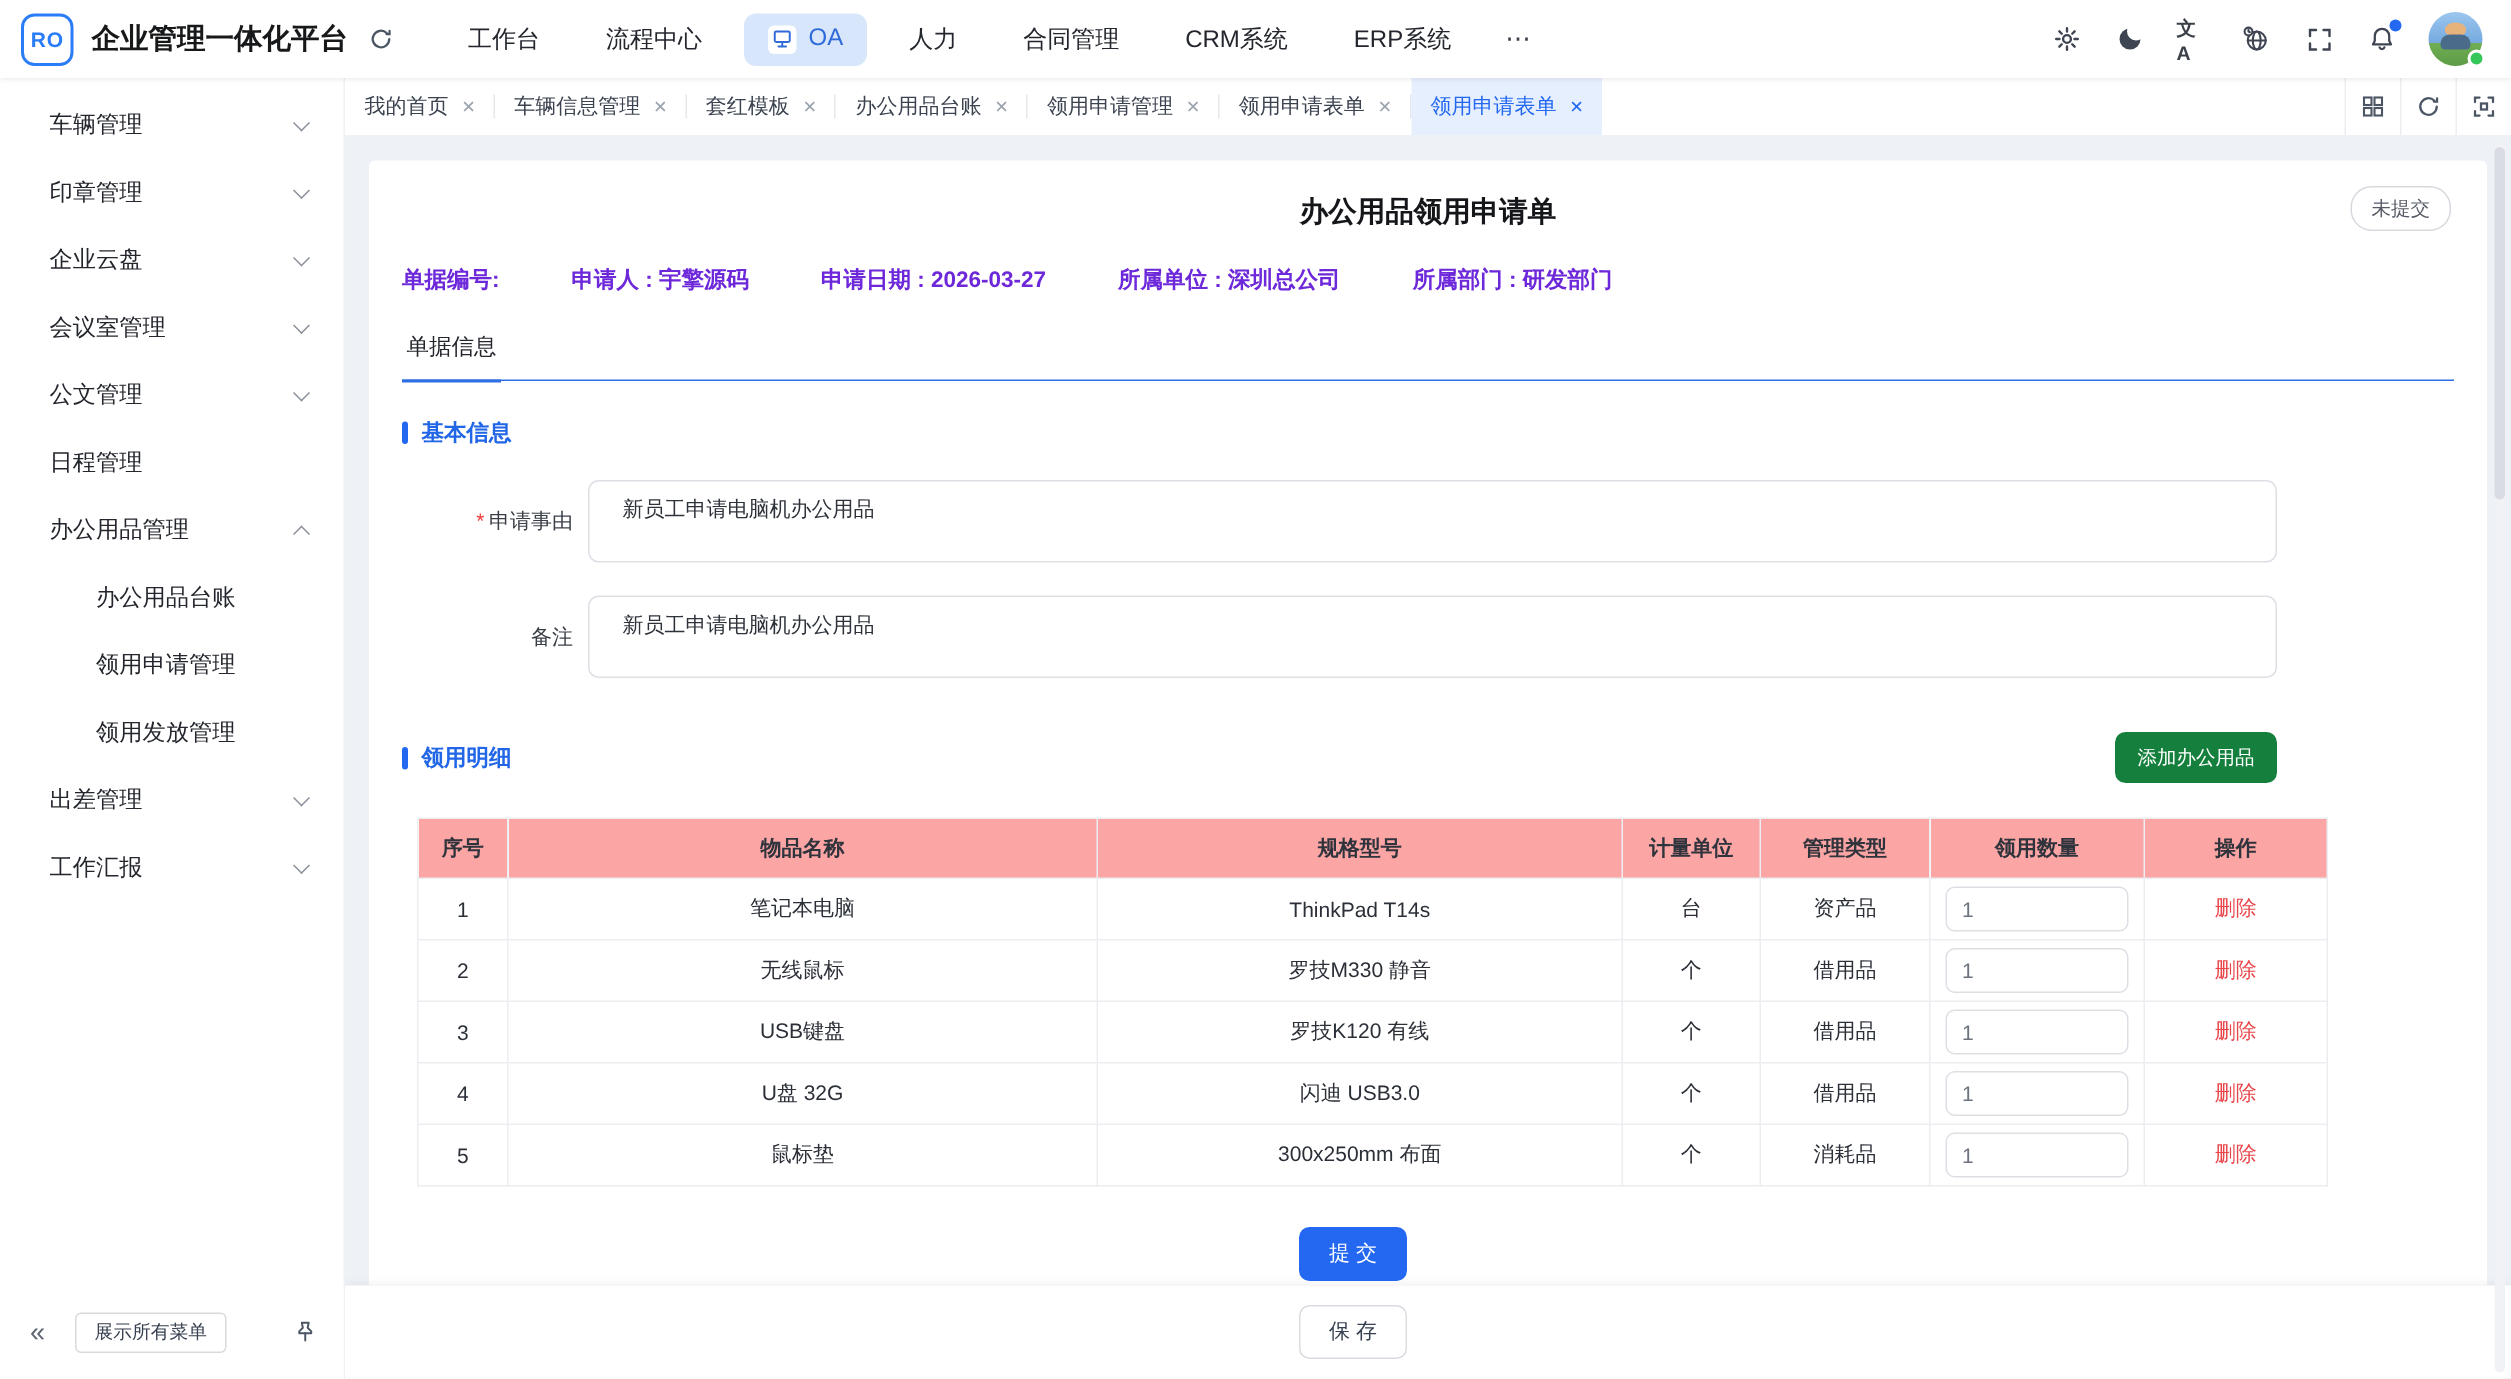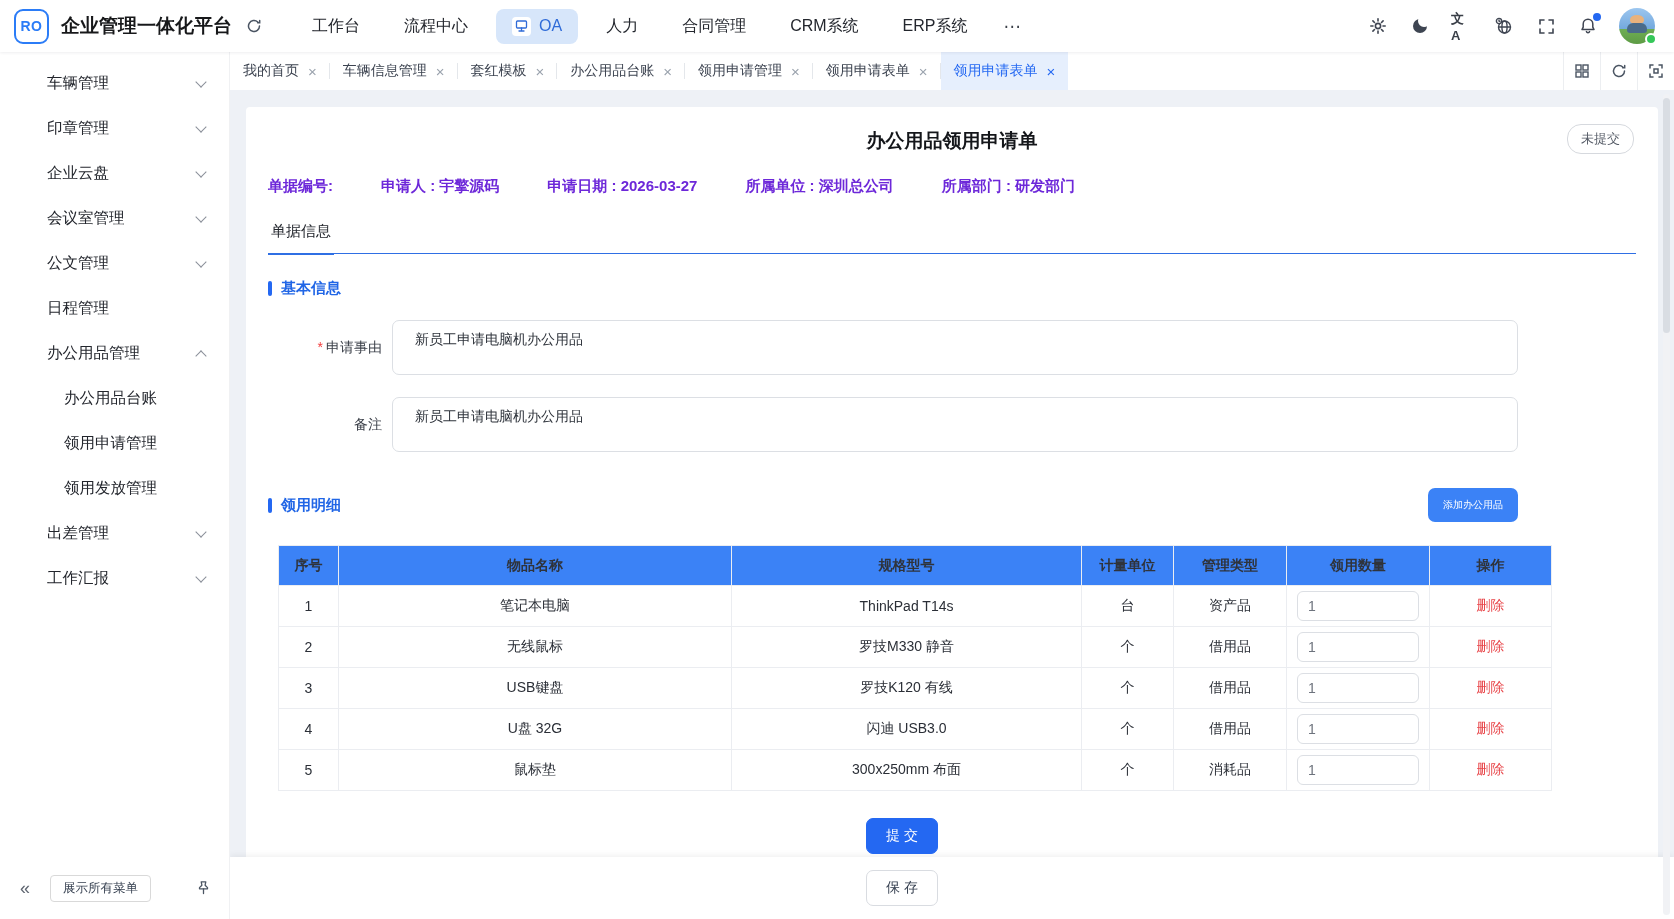--- a/index.html
+++ b/index.html
@@ -29,21 +29,21 @@
   .trans { font-size:13px; font-weight:700; color:#3a3f48; }
   .bell-dot { position:absolute; top:-2px; right:-2px; width:8px; height:8px; background:#2468f2; border-radius:50%; }
   .avatar { width:36px; height:36px; border-radius:50%; position:relative; cursor:pointer; background:linear-gradient(180deg,#9cc6ef 0%,#74a9de 58%,#6fae54 58%,#5d9b45 100%); flex:0 0 auto; }
   .avatar::before { content:""; position:absolute; left:11px; top:7px; width:14px; height:9px; background:#e8b27d; border-radius:50% 50% 40% 40%; }
   .avatar::after { content:""; position:absolute; left:8px; top:15px; width:20px; height:10px; background:#4a6b8a; border-radius:6px 6px 3px 3px; }
   .status-dot { position:absolute; right:-2px; bottom:-1px; width:12px; height:12px; background:#35c759; border:2px solid #fff; border-radius:50%; z-index:2; }
 
   
   .sidebar { position:absolute; top:52px; left:0; bottom:0; width:230px; background:#fff; z-index:30; border-right:1px solid #f0f1f3; }
   .side-list { padding-top:9px; }
-  .side-item { height:45px; display:flex; align-items:center; padding:0 20px 0 47px; font-size:15.5px; color:#23262d; position:relative; cursor:pointer; }
+  .side-item { height:45px; display:flex; align-items:center; padding:0 20px 0 33px; font-size:15.5px; color:#23262d; position:relative; cursor:pointer; }
   .side-item.sub { padding-left:64px; }
   .chev { display:none; width:8px; height:8px; border-right:1.6px solid #8a8f99; border-bottom:1.6px solid #8a8f99; transform:rotate(45deg); position:absolute; right:24px; top:17px; }
   .chev.show { display:block; }
   .chev.up { transform:rotate(-135deg); top:21px; }
   .side-footer { position:absolute; bottom:0; left:0; width:100%; height:62px; display:flex; align-items:center; padding:0 18px; background:#fff; }
   .collapse-btn { color:#5f6671; font-size:18px; line-height:1; cursor:pointer; padding:4px 2px; }
   .showall-btn { border:1px solid #d9d9d9; border-radius:4px; height:27px; padding:0 12px; font-size:12.5px; color:#374151; background:#fff; margin-left:18px; cursor:pointer; font-family:inherit; }
   .pin-btn { margin-left:auto; color:#4b5563; cursor:pointer; display:flex; }
 
   
@@ -77,27 +77,27 @@
   .form-row { display:grid; grid-template-columns:repeat(3,317px); margin-top:23px; }
   .f-item { display:flex; align-items:center; }
   .f-label { width:124px; text-align:right; padding-right:10px; font-size:14px; color:#3a3f48; flex:0 0 auto; }
   .req::before { content:"*"; color:#f23c3c; margin-right:3px; }
   .f-control { width:165px; height:33px; border:1px solid #dcdfe4; border-radius:7px; display:flex; align-items:center; justify-content:space-between; padding:0 10px; background:#fff; color:#2e333b; cursor:pointer; }
   .sel-caret { width:7px; height:7px; border-right:1.4px solid #c0c4cc; border-bottom:1.4px solid #c0c4cc; transform:rotate(45deg); margin-top:-3px; }
   .ta-row { display:flex; align-items:center; margin-top:22px; }
   textarea.f-textarea { flex:1; height:55px; border:1px solid #dcdfe4; border-radius:7px; padding:9px 22px; font-family:inherit; font-size:14px; color:#2e333b; resize:none; outline:none; line-height:1.4; }
 
   .detail-head { display:flex; align-items:center; margin-top:36px; padding-right:118px; }
-  .add-btn { margin-left:auto; background:#3b82f6; color:#fff; border:none; border-radius:7px; height:34px; padding:0 15px; font-size:10px; cursor:pointer; font-family:Liberation Sans, sans-serif; }
+  .add-btn { margin-left:auto; background:#15803d; color:#fff; border:none; border-radius:7px; height:34px; padding:0 15px; font-size:13px; cursor:pointer; font-family:Liberation Sans, sans-serif; }
 
   .table-wrap { margin:23px 84px 0 10px; }
   table.items { width:100%; border-collapse:collapse; table-layout:fixed; font-size:14px; color:#2b2f37; }
   .items th, .items td { border:1px solid #ebedf1; height:40px; text-align:center; padding:0 8px; overflow:hidden; }
   .items td { height:41px; }
-  .items th { background:#3b82f6; font-weight:600; color:#2f333b; }
+  .items th { background:#fca5a5; font-weight:600; color:#2f333b; }
   .qty-input { width:122px; height:30px; border:1px solid #dcdfe4; border-radius:6px; padding:0 10px; font-family:inherit; font-size:14px; color:#6d737d; outline:none; }
   .del { color:#e8464a; cursor:pointer; }
 
   .bottom-bar { flex:0 0 auto; height:62px; background:#fff; box-shadow:0 -2px 6px rgba(0,0,0,.06); display:flex; align-items:center; justify-content:center; position:relative; z-index:10; }
   .btn-group { display:flex; gap:16px; position:relative; left:-50px;flex-direction:column; }
   .btn { height:36px; border-radius:7px; font-size:14px; padding:0 17px; border:1px solid #d9dce1; background:#fff; color:#374151; cursor:pointer; font-family:inherit; white-space:nowrap; }
   .btn.primary { background:#2468f2; border-color:#2468f2; color:#fff; padding:0 19px; }
 
   .v-track { position:absolute; right:4px; top:42px; bottom:4px; width:7px; background:#f1f2f5; border-radius:4px; z-index:20; }
   .v-thumb { position:absolute; right:4px; top:46px; width:7px; height:235px; background:#d9dde3; border-radius:4px; z-index:21; }

